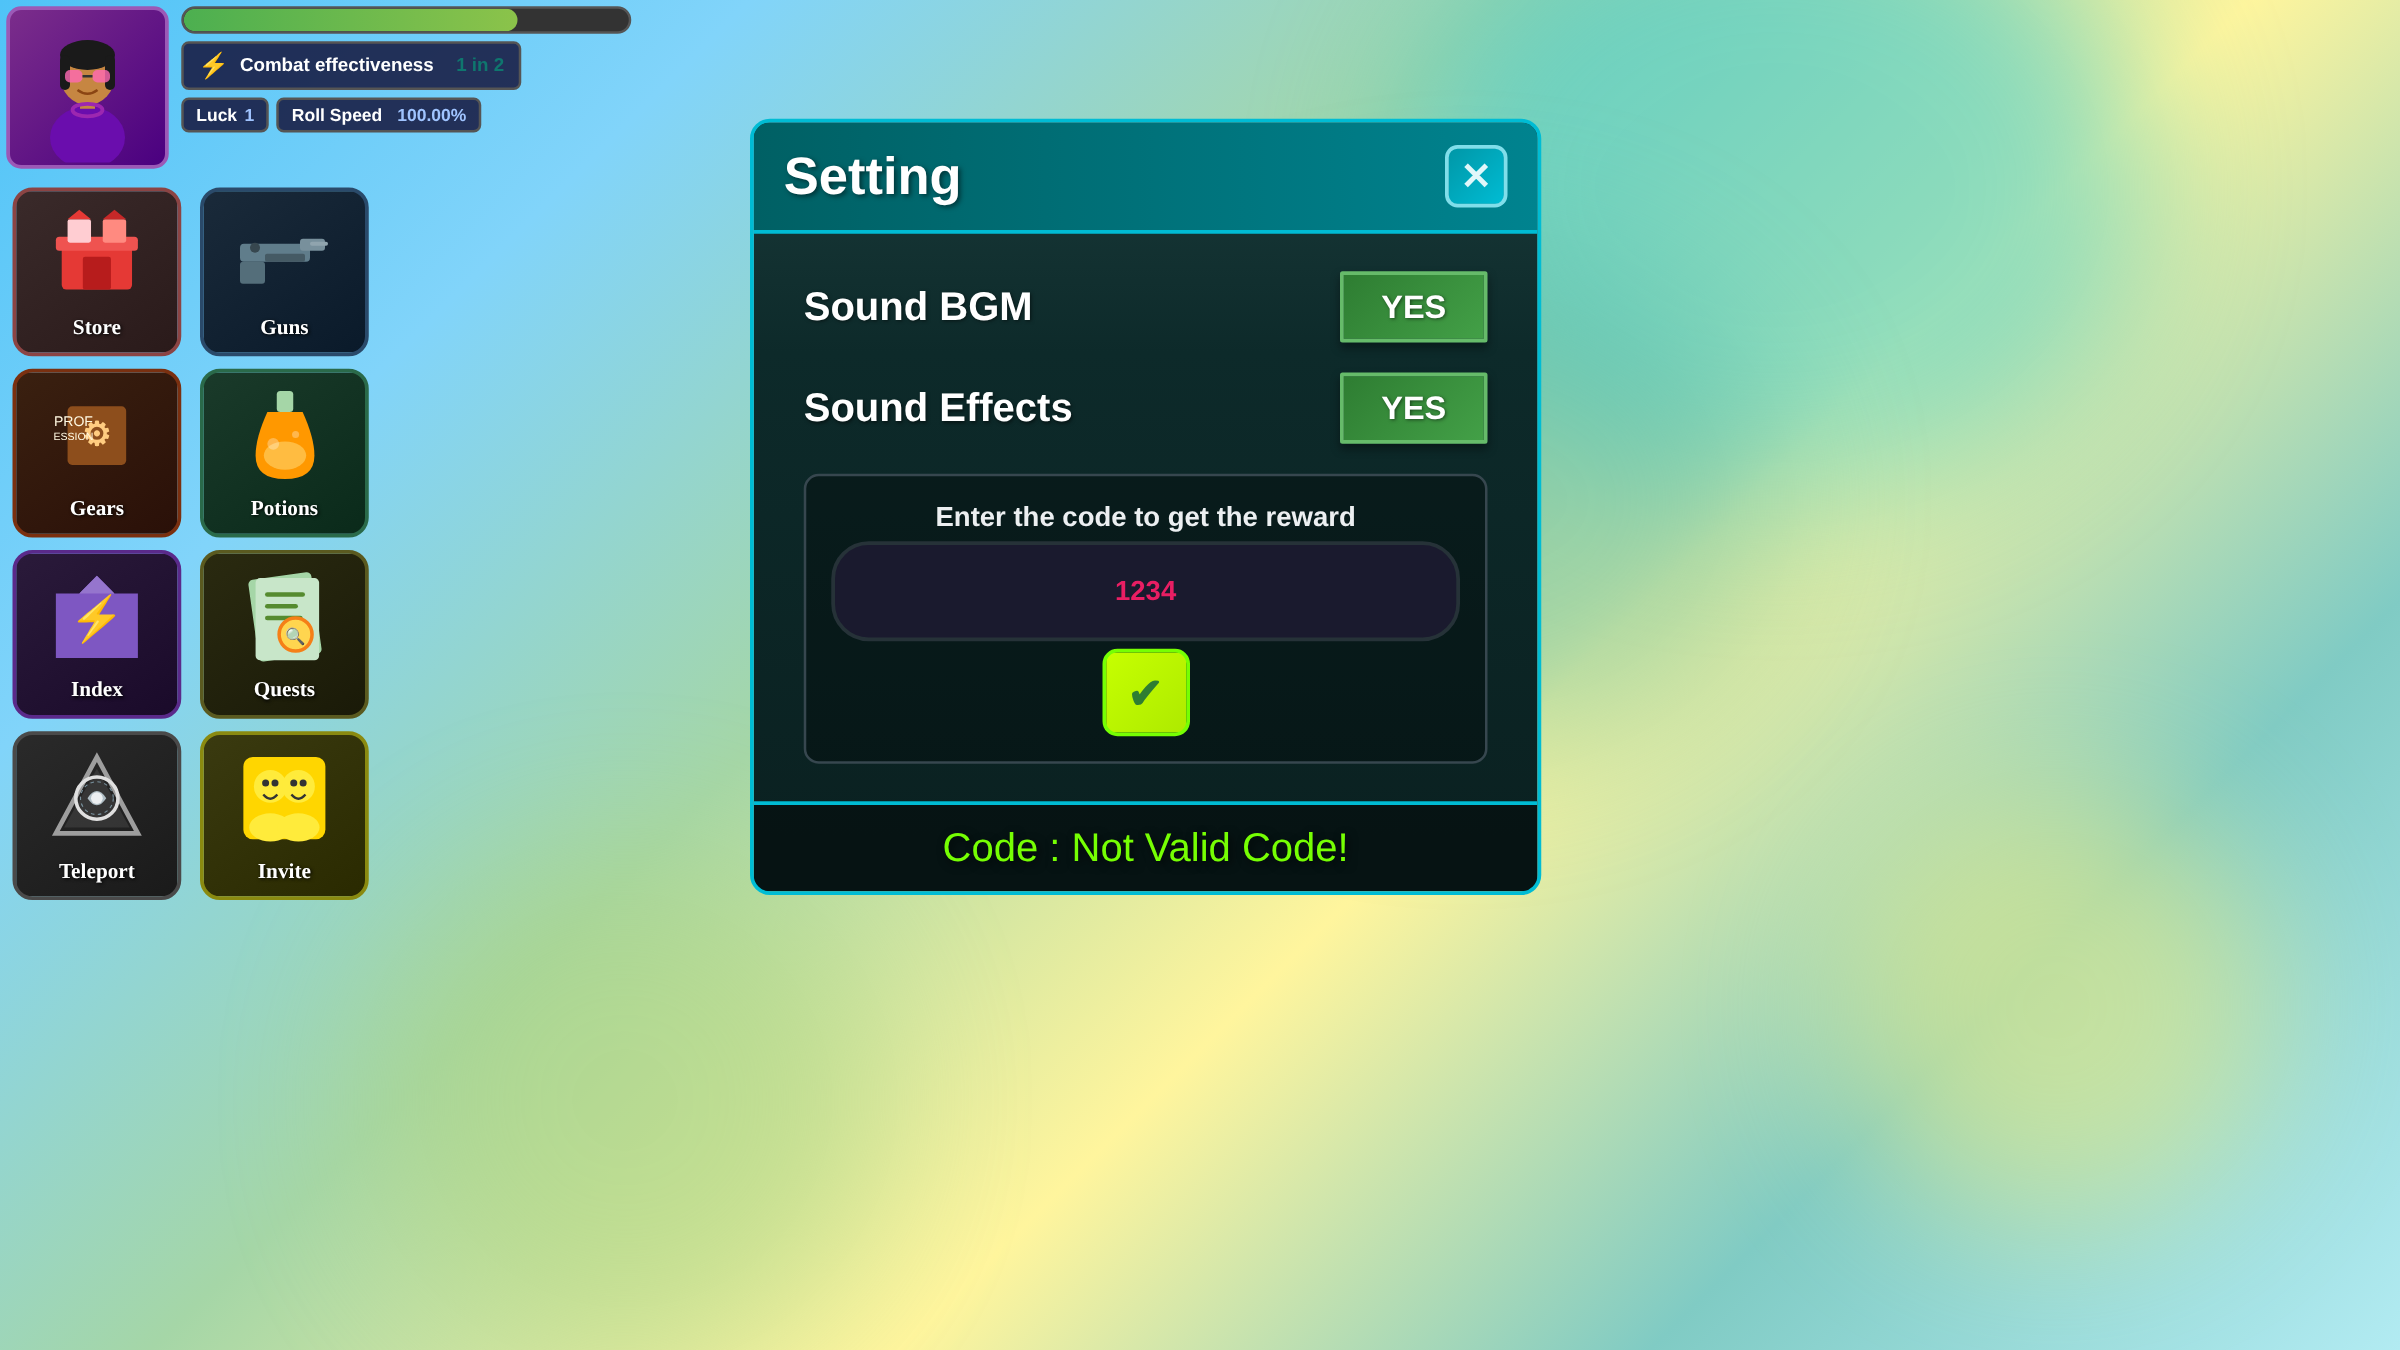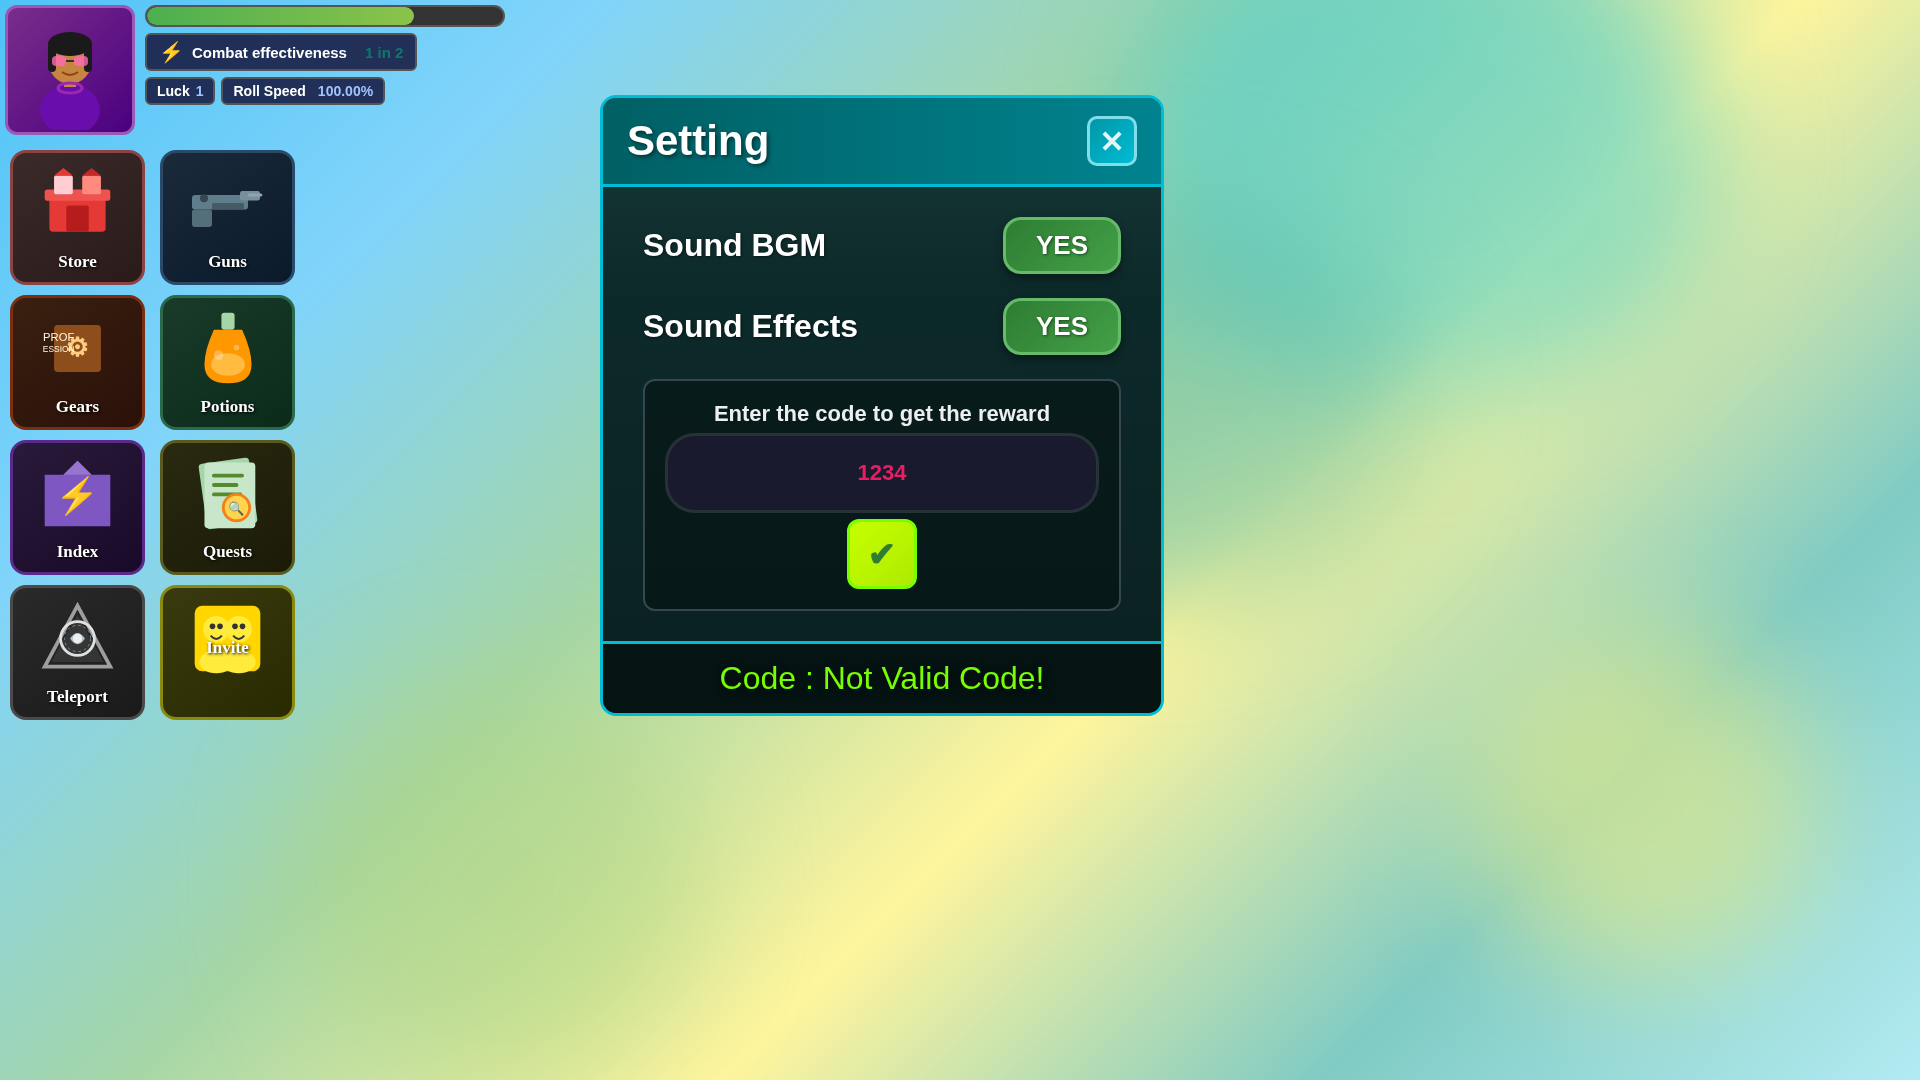--- a/index.html
+++ b/index.html
@@ -156,27 +156,27 @@
     .btn-gears { background: linear-gradient(145deg, #3a2010, #2a1008); border-color: #7a3010; }
     
     .btn-potions { background: linear-gradient(145deg, #1a3a2a, #0a2a1a); border-color: #2a6a4a; }
     
     .btn-index { background: linear-gradient(145deg, #2a1a3a, #1a0a2a); border-color: #5a2a8a; }
     
     .btn-quests { background: linear-gradient(145deg, #2a2a10, #1a1a08); border-color: #5a5a20; }
     
     .btn-teleport { background: linear-gradient(145deg, #2a2a2a, #1a1a1a); border-color: #4a4a4a; }
     
-    .btn-invite { background: linear-gradient(145deg, #3a3a10, #2a2a00); border-color: #8a8a10; justify-content: center; }
+    .btn-invite { background: linear-gradient(145deg, #3a3a10, #2a2a00); border-color: #8a8a10; }
 
     .modal {
       position: absolute;
       top: 95px;
       left: 600px;
-      width: 564px;
+      width: 633px;
       background: linear-gradient(180deg, #1a3a3a 0%, #0d2a2a 30%, #0a2020 100%);
       border-radius: 16px;
       border: 3px solid #00bcd4;
       overflow: hidden;
       pointer-events: all;
     }
 
     .modal-header {
       background: linear-gradient(90deg, #006064, #00838f);
       padding: 18px 24px;
@@ -224,21 +224,21 @@
     .setting-label {
       font-size: 32px;
       font-weight: 900;
       color: white;
       text-shadow: 1px 1px 3px rgba(0,0,0,0.5);
     }
 
     .toggle-yes {
       background: linear-gradient(135deg, #2e7d32, #43a047);
       border: 3px solid #66bb6a;
-      border-radius: 18px;
+      border-radius: 2px;
       padding: 10px 30px;
       font-size: 26px;
       font-weight: 900;
       color: white;
       cursor: pointer;
       text-shadow: 1px 1px 3px rgba(0,0,0,0.5);
       box-shadow: 0 4px 8px rgba(0,0,0,0.4);
     }
 
     .code-section {

